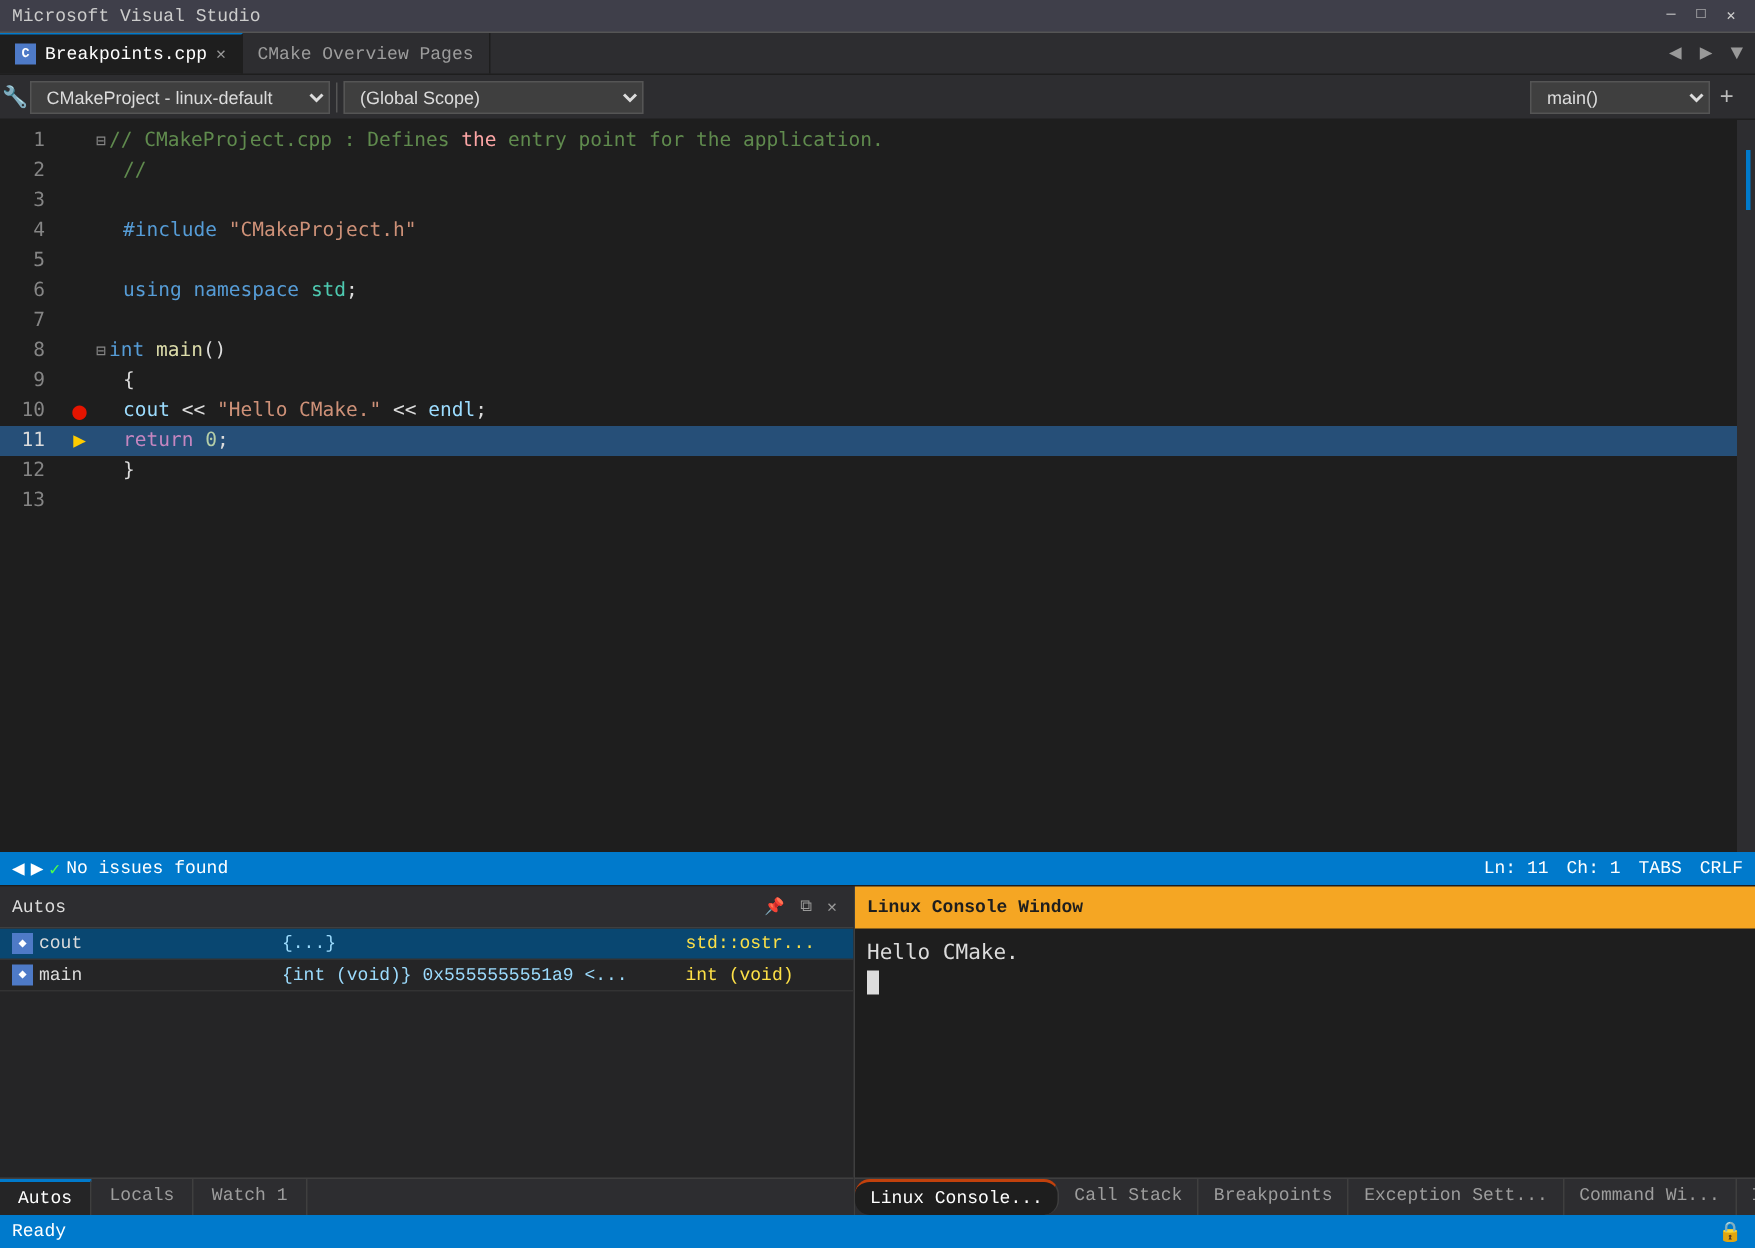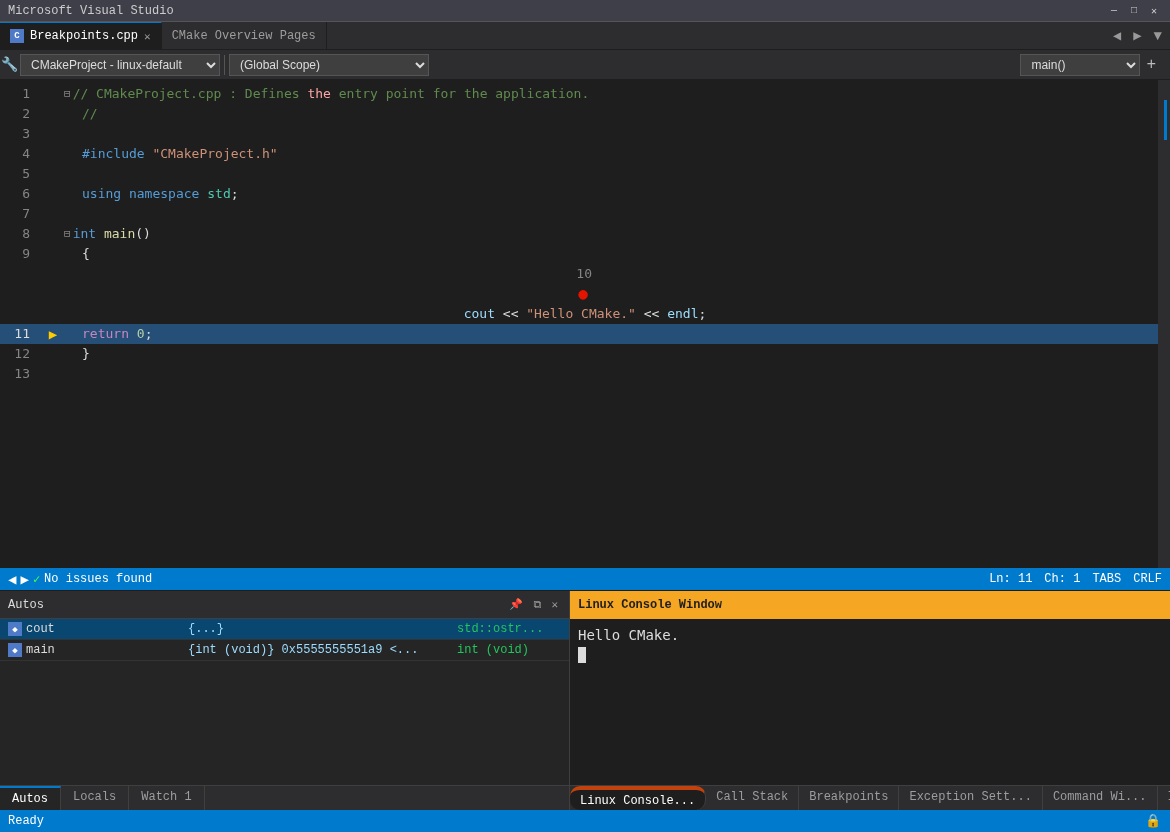--- a/index.html
+++ b/index.html
@@ -57,38 +57,38 @@
     .panel-depth { background: #3c3c3c; border: 1px solid #555; color: #dcdcdc; padding: 2px 6px; font-size: 12px; height: 22px; min-width: 80px; }
 
     .panel-table { flex: 1; overflow: auto; }
     .table-header { display: grid; grid-template-columns: 180px 1fr 120px; background: #2d2d30; border-bottom: 1px solid #3f3f3f; padding: 2px 0; }
     .table-header-cell { padding: 2px 8px; font-size: 12px; color: #dcdcdc; border-right: 1px solid #3f3f3f; }
     .table-row { display: grid; grid-template-columns: 180px 1fr 120px; border-bottom: 1px solid #333; cursor: pointer; }
     .table-row.selected { background: #094771; }
     .table-cell { padding: 3px 8px; font-size: 12px; color: #dcdcdc; overflow: hidden; text-overflow: ellipsis; white-space: nowrap; display: flex; align-items: center; gap: 4px; }
     .var-icon { width: 14px; height: 14px; background: #4e7ac7; display: inline-flex; align-items: center; justify-content: center; font-size: 9px; color: white; font-weight: bold; flex-shrink: 0; }
     .value-cell { color: #9cdcfe; }
-    .type-cell { color: #22c55e; text-align: center; }
+    .type-cell { color: #fde047; text-align: center; }
 
     .panel-tabs { display: flex; background: #2d2d30; border-top: 1px solid #3f3f3f; height: 25px; }
     .panel-tab { padding: 4px 12px; font-size: 12px; color: #9d9d9d; cursor: pointer; border-right: 1px solid #3f3f3f; }
     .panel-tab.active { color: #fff; border-top: 2px solid #007acc; background: #252526; }
 
     
     .right-panel { flex: 1; background: #1e1e1e; display: flex; flex-direction: column; }
     .console-header { background: #f5a623; padding: 4px 8px; font-size: 12px; color: #1e1e1e; display: flex; align-items: center; justify-content: space-between; height: 28px; }
     .console-title { font-weight: bold; color: #1e1e1e; }
     .console-content { flex: 1; padding: 8px; font-family: 'Consolas', monospace; font-size: 14px; color: #dcdcdc; overflow: auto; }
     .console-output { color: #dcdcdc; margin-bottom: 4px; }
     .console-cursor { display: inline-block; width: 8px; height: 16px; background: #dcdcdc; animation: blink 1s step-end infinite; vertical-align: text-bottom; }
     @keyframes blink { 0%, 100% { opacity: 1; } 50% { opacity: 0; } }
 
     .console-tabs { display: flex; background: #2d2d30; border-top: 1px solid #3f3f3f; height: 25px; flex-wrap: nowrap; overflow: hidden; }
     .console-tab { padding: 4px 10px; font-size: 12px; color: #9d9d9d; cursor: pointer; border-right: 1px solid #3f3f3f; white-space: nowrap; }
-    .console-tab.active { color: #fff; border-top: 4px solid #c2410c; background: #1e1e1e; border-radius: 10px; }
+    .console-tab.active { color: #fff; border-top: 2px solid #c2410c; background: #1e1e1e; border-radius: 10px; }
 
     
     .kw { color: #569cd6; }
     .kw2 { color: #c586c0; }
     .str { color: #ce9178; }
     .num { color: #b5cea8; }
     .comment { color: #608b4e; }
     .func { color: #dcdcaa; }
     .op { color: #dcdcdc; }
     .fold { color: #858585; font-size: 11px; margin-right: 2px; cursor: pointer; }
@@ -205,21 +205,21 @@
           <span><span class="kw">int</span> <span class="func">main</span>()</span>
         </div>
 
         <div class="code-line">
           <span class="ln">9</span>
           <span class="gutter"></span>
           <span style="display:inline-block;width:14px;margin-right:4px;"></span>
           <span>    {</span>
         </div>
 
-        <div class="code-line" style="position:relative;flex-direction:column;">
+        <div class="code-line" style="position:relative;">
           <span class="ln">10</span>
           <span class="gutter" style="color:#e51400; font-size:16px;">●</span>
           <span style="display:inline-block;width:14px;margin-right:4px;"></span>
           <span>    <span style="color:#9cdcfe;">cout</span> <span class="op">&lt;&lt;</span> <span class="str">"Hello CMake."</span> <span class="op">&lt;&lt;</span> <span style="color:#9cdcfe;">endl</span>;</span>
         </div>
 
         <div class="code-line current-line" style="position:relative; background:#264f78;">
           <span class="ln" style="color:#dcdcdc;">11</span>
           <span class="gutter" style="color:#ffcc00; font-size:14px;">▶</span>
           <span style="display:inline-block;width:14px;margin-right:4px;"></span>

